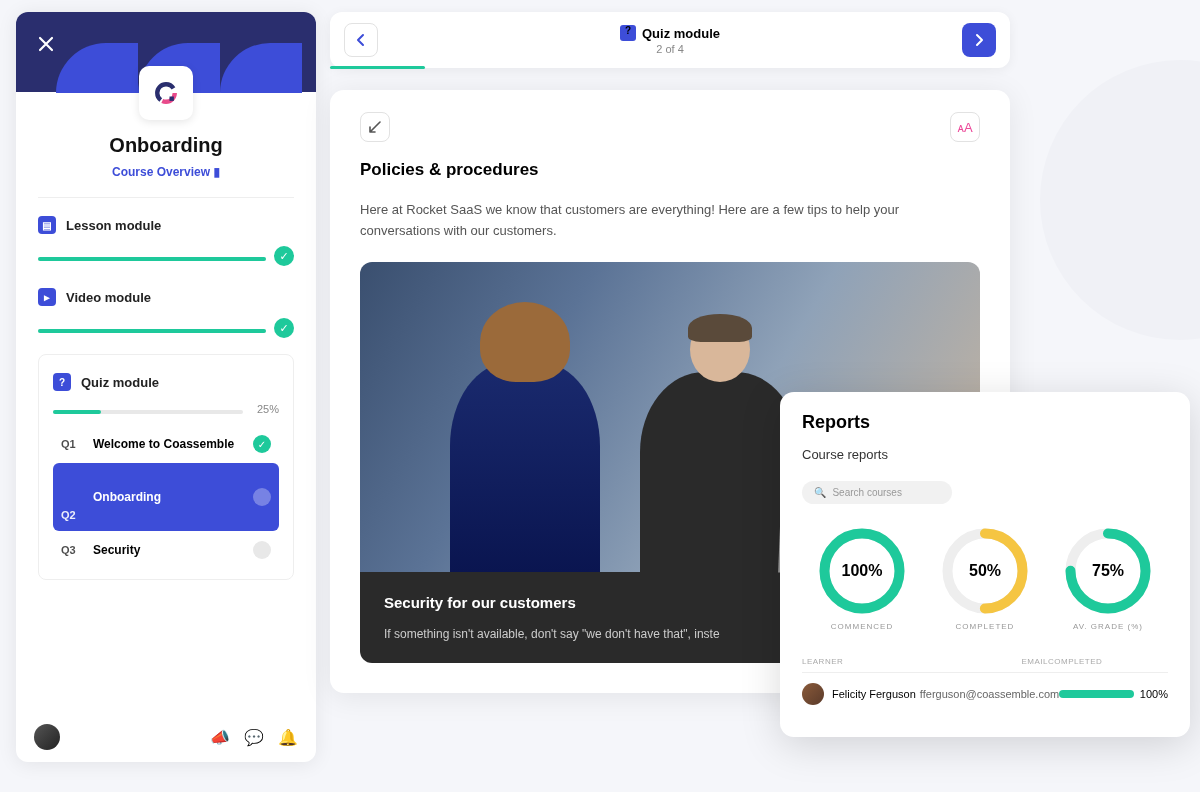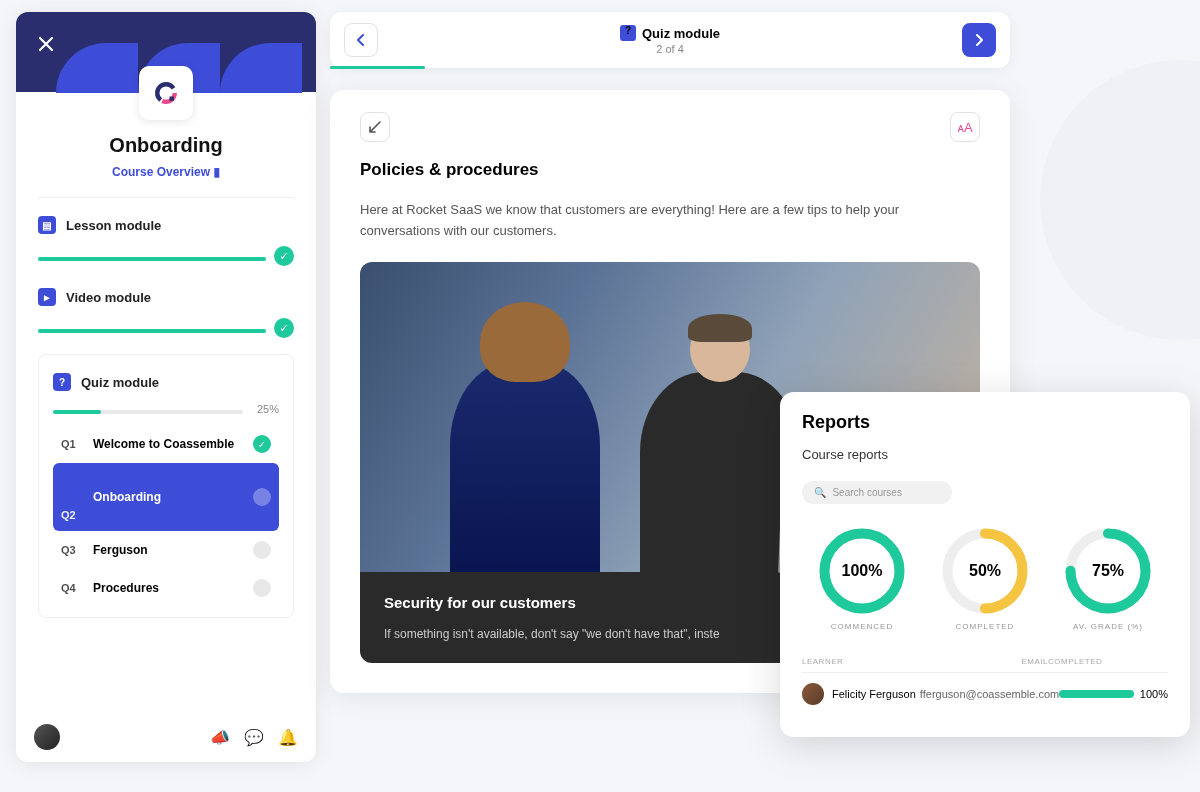--- a/index.html
+++ b/index.html
@@ -183,26 +183,21 @@
           <span class="qname">Welcome to Coassemble</span>
           <span class="qstatus done">✓</span>
         </div>
         <div class="quiz-item active">
           <span class="qnum">Q2</span>
           <span class="qname">Onboarding</span>
           <span class="qstatus"></span>
         </div>
         <div class="quiz-item">
           <span class="qnum">Q3</span>
-          <span class="qname">Ferguson</span>
-          <span class="qstatus"></span>
-        </div>
-        <div class="quiz-item">
-          <span class="qnum">Q4</span>
-          <span class="qname">Procedures</span>
+          <span class="qname">Security</span>
           <span class="qstatus"></span>
         </div>
       </div>
     </div>
   </div>
 
   <div class="sidebar-footer">
     <div class="avatar-sm"></div>
     <div class="footer-icons">
       <span>📣</span>

